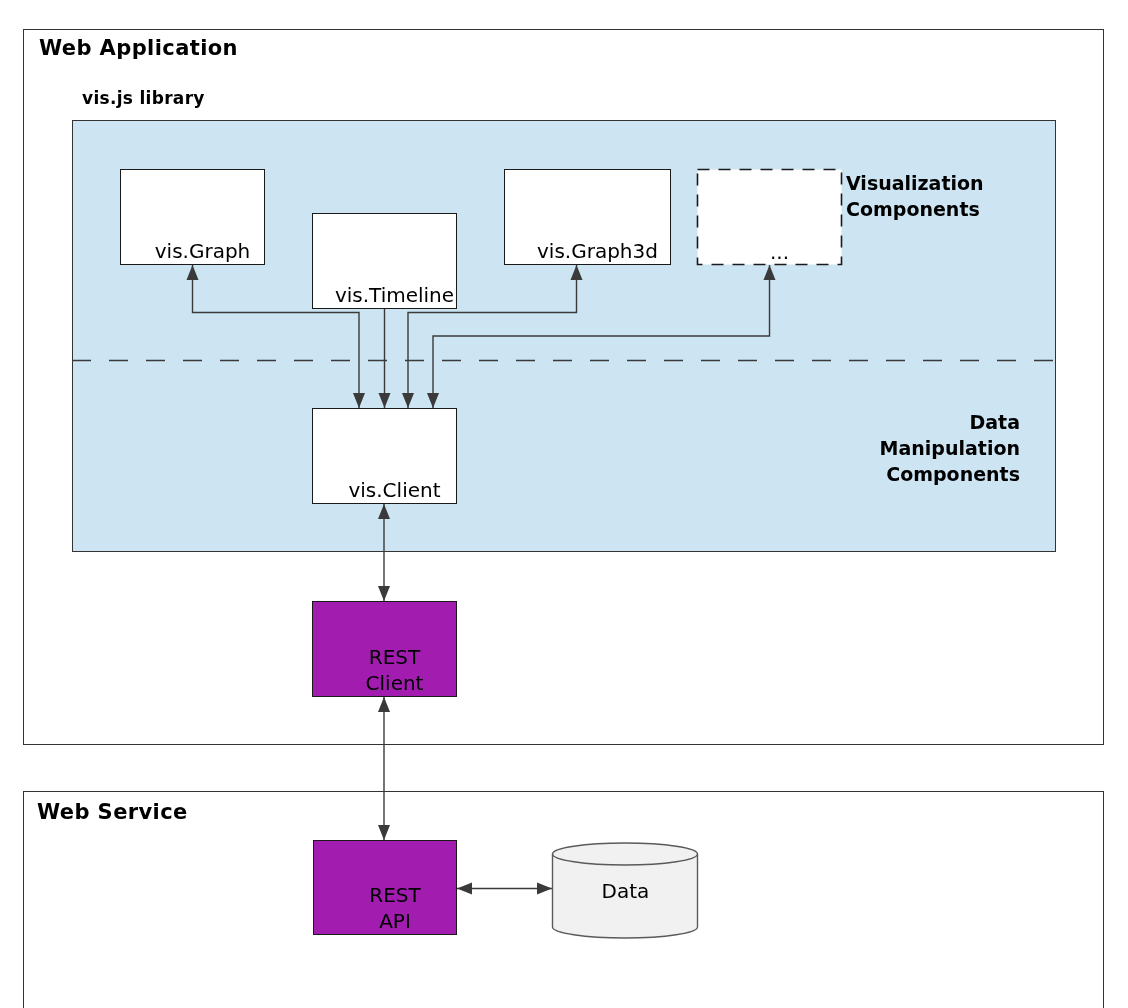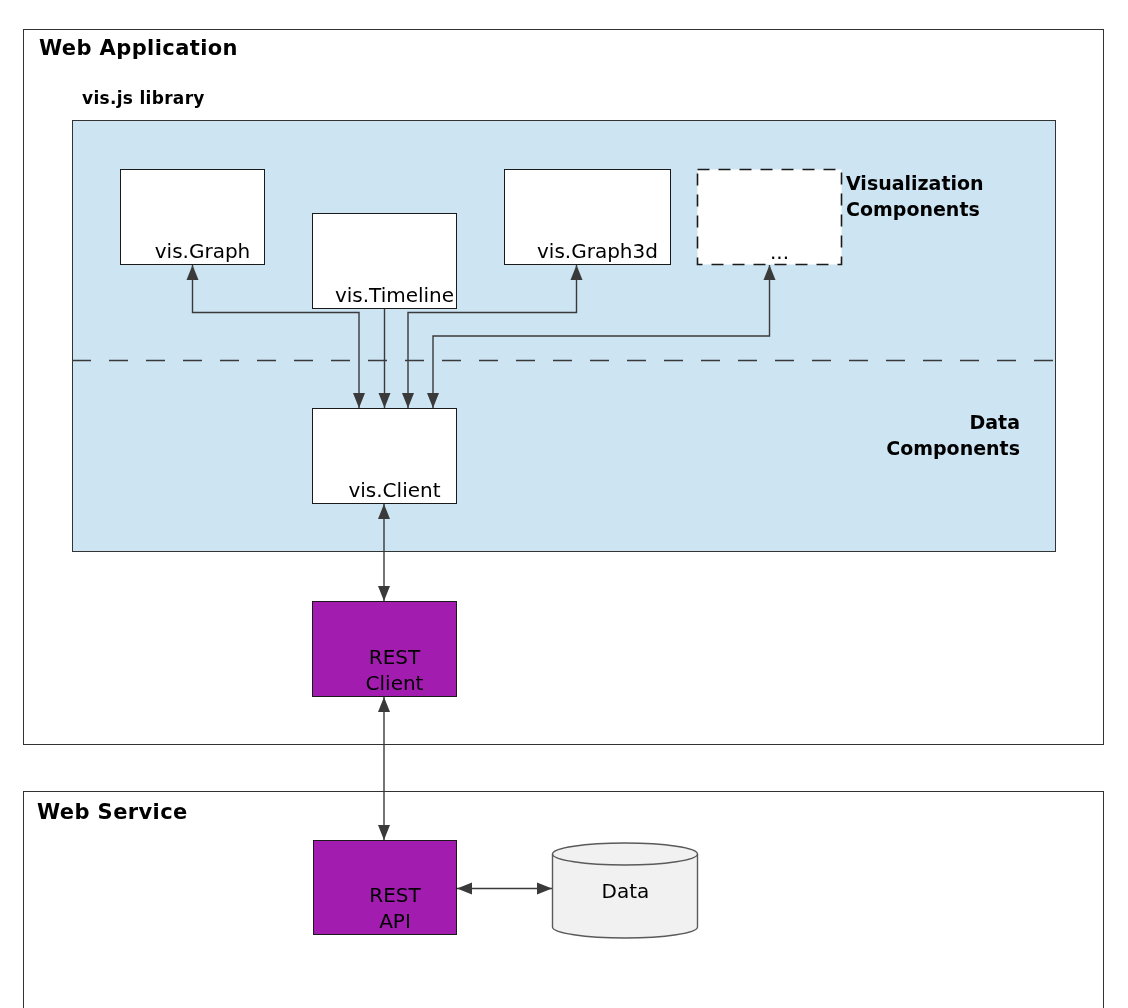--- a/index.html
+++ b/index.html
@@ -158,20 +158,21 @@
     <span>...</span>
   </div>
 
   <div class="section-label center" style="left:846px; top:170px; width:195px;">
     <div>Visualization</div>
     <div>Components</div>
   </div>
 
   <div class="section-label right" style="right:108px; top:409px; width:220px;">
     <div>Data</div>
+    <div>Manipulation</div>
     <div>Components</div>
   </div>
 
   <div class="node" style="left:312px; top:408px; width:145px; height:96px;">
     <span>vis.Client</span>
   </div>
 
   <div class="node gray" style="left:312px; top:601px; width:145px; height:96px;">
     <div>REST</div>
     <div>Client</div>

